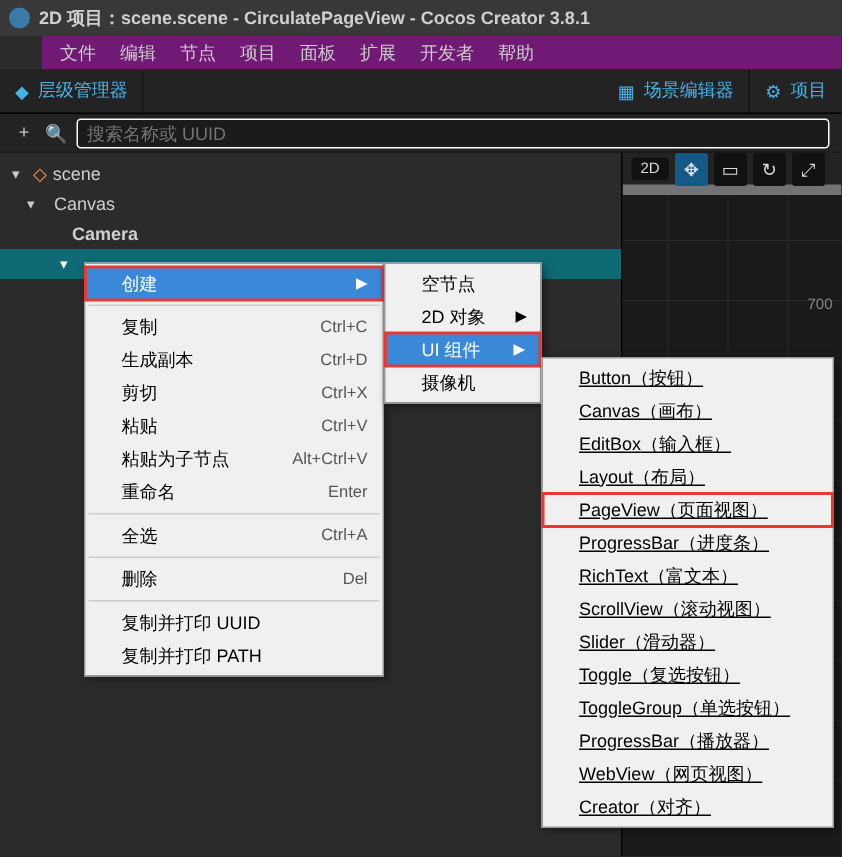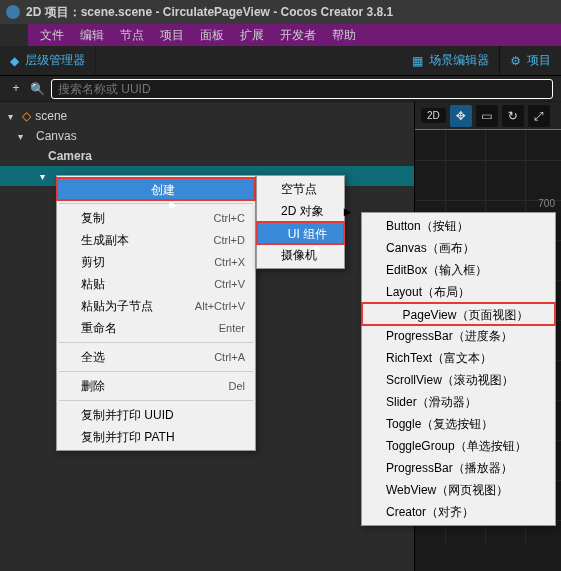--- a/index.html
+++ b/index.html
@@ -122,21 +122,21 @@
     width: 146px;
     background: #1a1a1a;
   }
   .scene-editor .toolbar {
     height: 28px;
     background: #232323;
     display: flex;
     align-items: center;
     gap: 4px;
     padding: 0 6px;
-    border-bottom: 1px solid #737373;
+    border-bottom: 7px solid #737373;
   }
   .tool-pill {
     background: #111;
     border-radius: 3px;
     color: #ddd;
     font-size: 10px;
     padding: 2px 6px;
   }
   .tool-btn {
     width: 22px; height: 22px;
@@ -196,26 +196,25 @@
     font-size: 10px;
   }
   .ctx .shortcut {
     color: #555;
     margin-left: 24px;
     font-size: 11px;
   }
   .highlight-red {
     outline: 2px solid #e53935;
     outline-offset: -1px;
-    flex-direction: column;
   }
 
   .ctx1 { top: 175px; left: 56px; width: 200px; }
-  .ctx2 { top: 175px; left: 256px; width: 89px; }
-  .ctx3 { top: 212px; left: 361px; width: 195px; }
+  .ctx2 { top: 175px; left: 256px; width: 105px; }
+  .ctx3 { top: 238px; left: 361px; width: 195px; text-decoration: underline; }
 
   .gear { font-size: 12px; }
 </style>
 </head>
 <body>
 
 <div class="titlebar">
   <span class="app-icon"></span>
   <span>2D 项目：scene.scene - CirculatePageView - Cocos Creator 3.8.1</span>
 </div>

